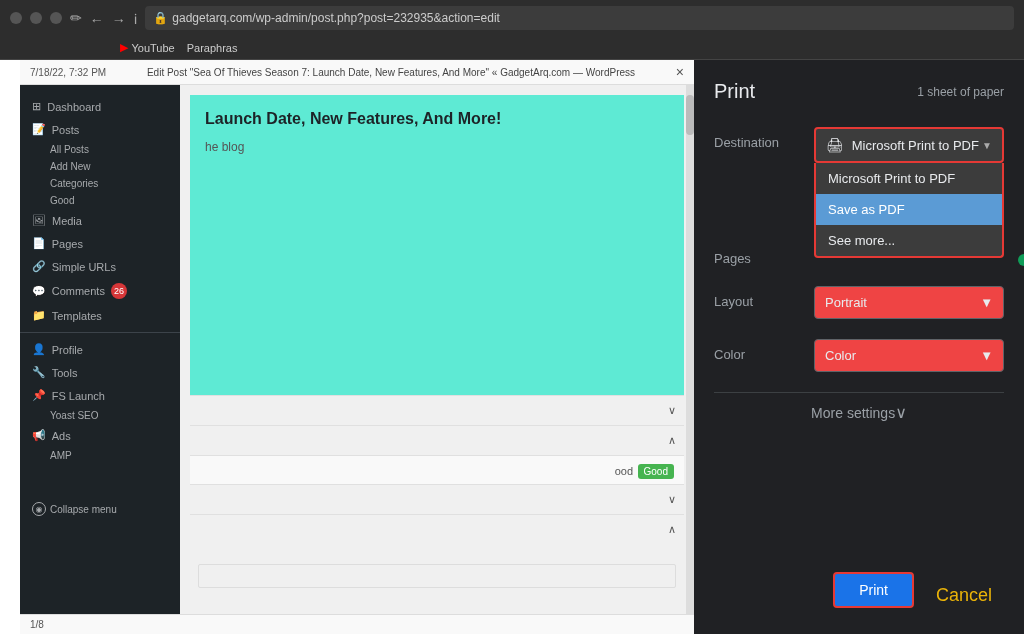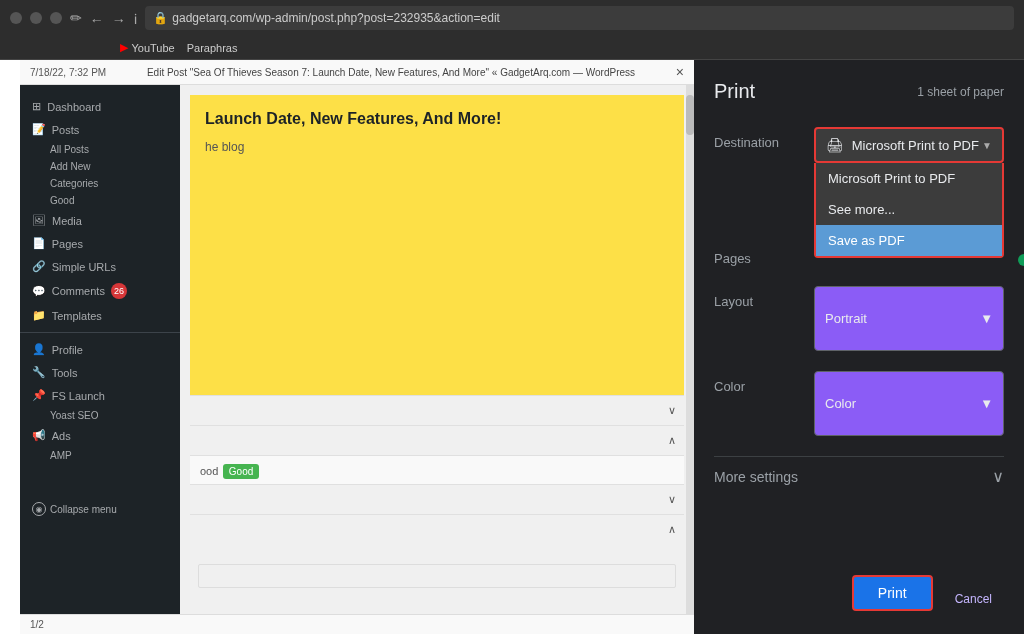--- a/index.html
+++ b/index.html
@@ -140,21 +140,21 @@
 
     
     .wp-content {
       flex: 1;
       background: #f0f0f0;
       overflow-y: auto;
       padding: 10px;
       position: relative;
     }
     .wp-editor-area {
-      background: #fde047;
+      background: #5eead4;
       min-height: 300px;
       padding: 15px;
       font-size: 12px;
       color: #333;
     }
     .wp-scrollbar {
       position: absolute;
       right: 0;
       top: 0;
       width: 8px;
@@ -180,20 +180,21 @@
       font-size: 11px;
       color: #555;
       cursor: pointer;
     }
 
     
     .wp-good-area {
       background: #f9f9f9;
       padding: 5px 10px;
       border-top: 1px solid #e0e0e0;
+      text-align: right;
     }
     .wp-good-badge {
       display: inline-block;
       background: #46b450;
       color: white;
       font-size: 10px;
       padding: 2px 6px;
       border-radius: 3px;
     }
 
@@ -318,36 +319,36 @@
       cursor: pointer;
     }
     .dropdown-item.selected {
       background: #5b9bd5;
       color: white;
     }
 
     
     .print-select {
       width: 100%;
-      background: #8b5cf6;
+      background: #ef4444;
       border: 1px solid #5f6368;
       border-radius: 4px;
-      padding: 24px 10px;
+      padding: 8px 10px;
       color: #e8eaed;
       font-size: 13px;
       display: flex;
       align-items: center;
       justify-content: space-between;
       cursor: pointer;
     }
 
     
     .more-settings-row {
       display: flex;
-      justify-content: space-between;
+      justify-content: center;
       align-items: center;
       padding: 10px 0;
       border-top: 1px solid #3c4043;
     }
     .more-settings-label {
       font-size: 14px;
       color: #9aa0a6;
     }
 
     
@@ -363,24 +364,24 @@
       background: #1a73e8;
       color: white;
       border: 2px solid #e53935;
       border-radius: 4px;
       padding: 8px 24px;
       font-size: 14px;
       cursor: pointer;
     }
     .btn-cancel {
       background: transparent;
-      color: #c4b5fd;
+      color: #eab308;
       border: none;
       padding: 8px 12px;
-      font-size: 12px;
+      font-size: 18px;
       cursor: pointer;
       margin-top: 12px;
     }
 
     
     .green-dot {
       width: 12px; height: 12px;
       background: #0f9d58;
       border-radius: 50%;
       position: absolute;
@@ -533,21 +534,21 @@
             <div class="wp-input-area"></div>
           </div>
 
           <div class="wp-scrollbar">
             <div class="wp-scrollbar-thumb"></div>
           </div>
         </div>
       </div>
 
       <div class="wp-bottom-bar">
-        <span class="wp-page-num">1/2</span>
+        <span class="wp-page-num">1/8</span>
       </div>
     </div>
   </div>
 
   <div class="print-panel">
     <div class="print-header">
       <span class="print-title">Print</span>
       <span class="print-sheets">1 sheet of paper</span>
     </div>
 
@@ -557,22 +558,22 @@
         <div class="destination-btn">
           <div class="destination-btn-left">
             <span class="printer-icon">🖨</span>
             <span>Microsoft Print to PDF</span>
           </div>
           <span class="chevron-down">▼</span>
         </div>
 
         <div class="destination-dropdown">
           <div class="dropdown-item">Microsoft Print to PDF</div>
+          <div class="dropdown-item selected">Save as PDF</div>
           <div class="dropdown-item">See more...</div>
-          <div class="dropdown-item selected">Save as PDF</div>
         </div>
       </div>
     </div>
 
     <div class="print-row" style="margin-top:60px;">
       <span class="print-row-label">Pages</span>
       <div class="print-row-control">
         
       </div>
     </div>

